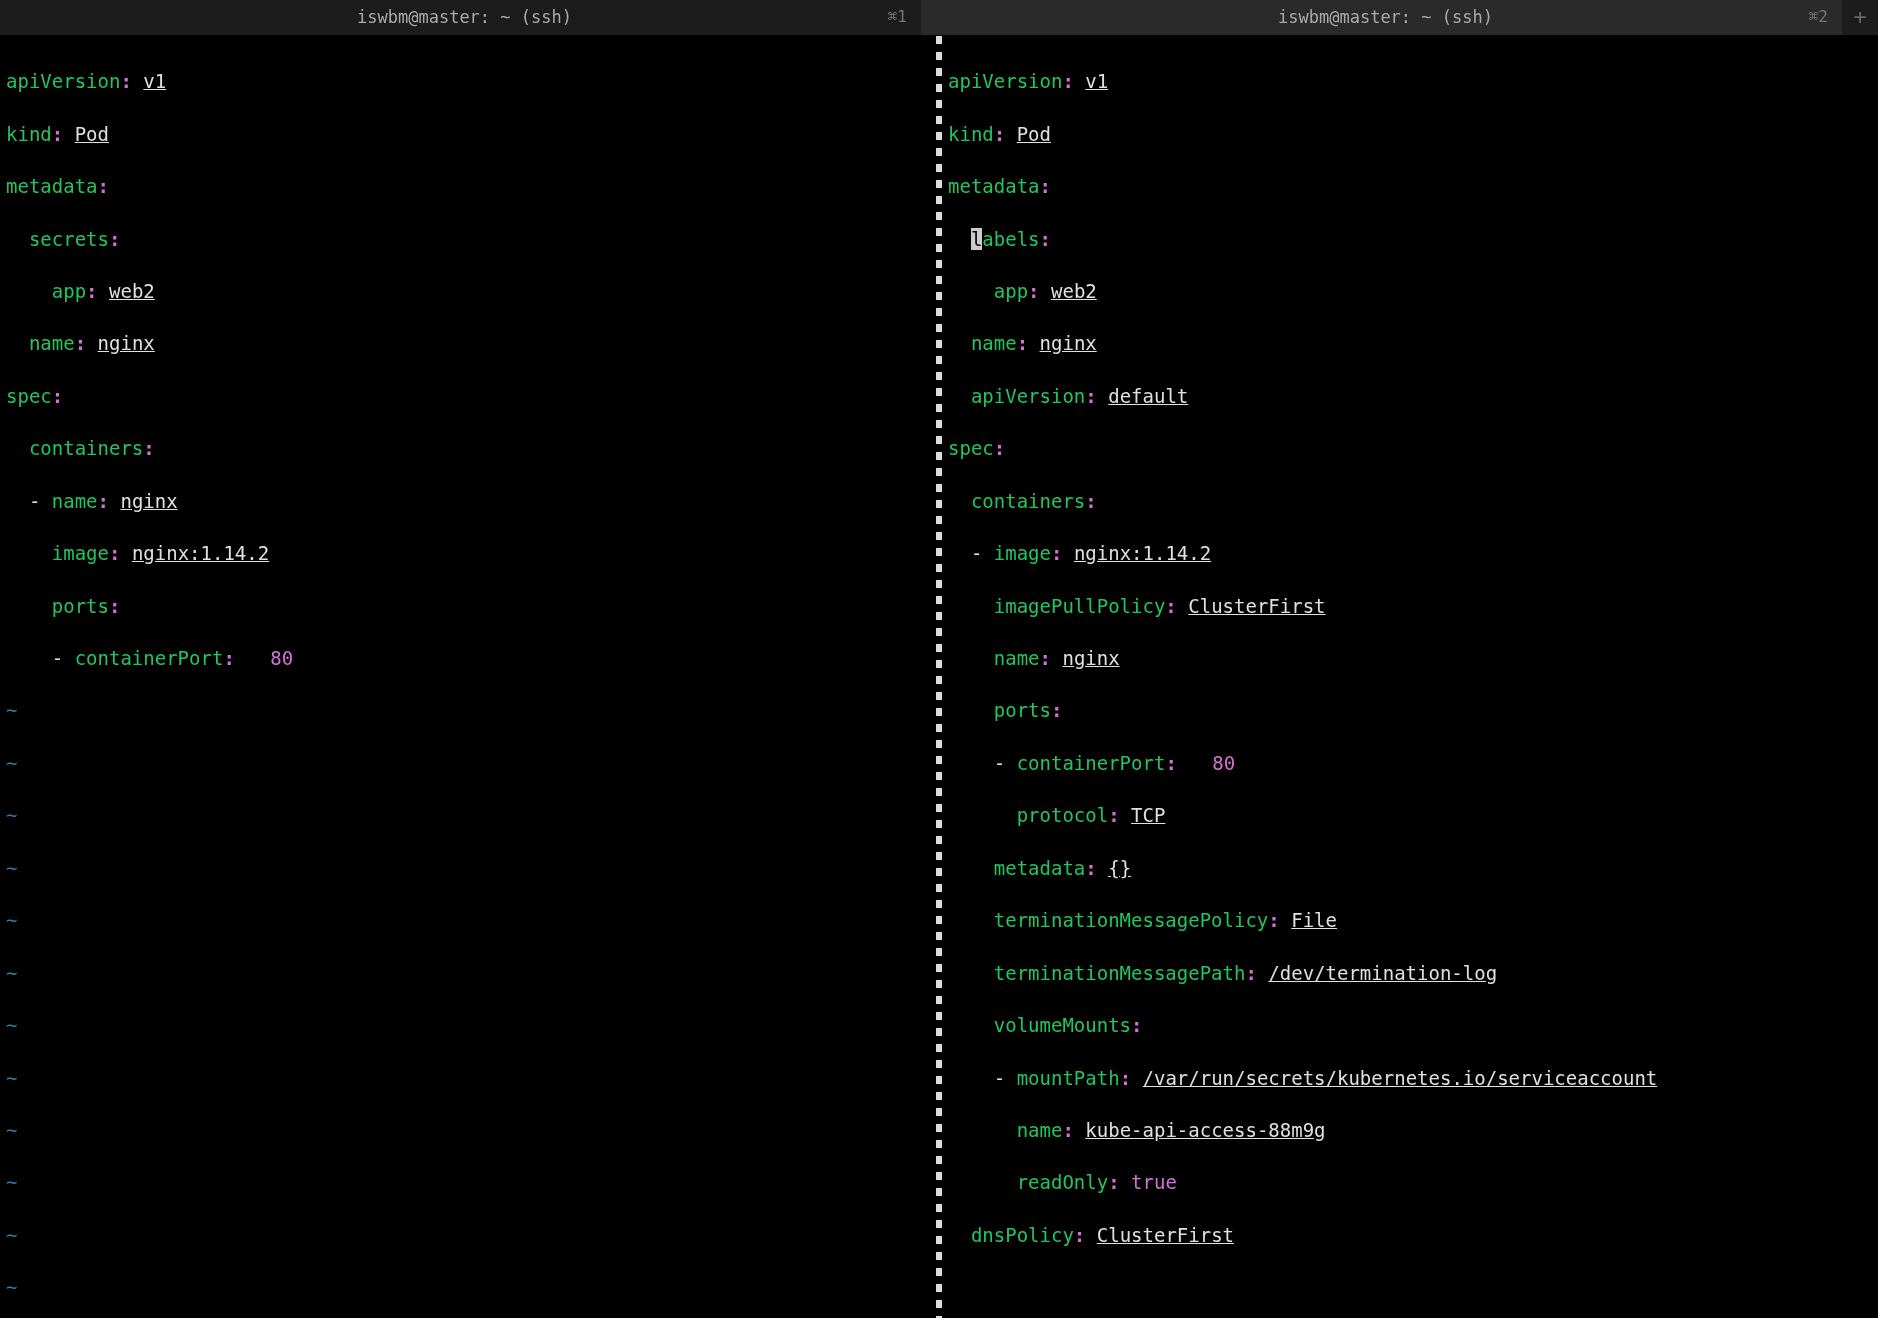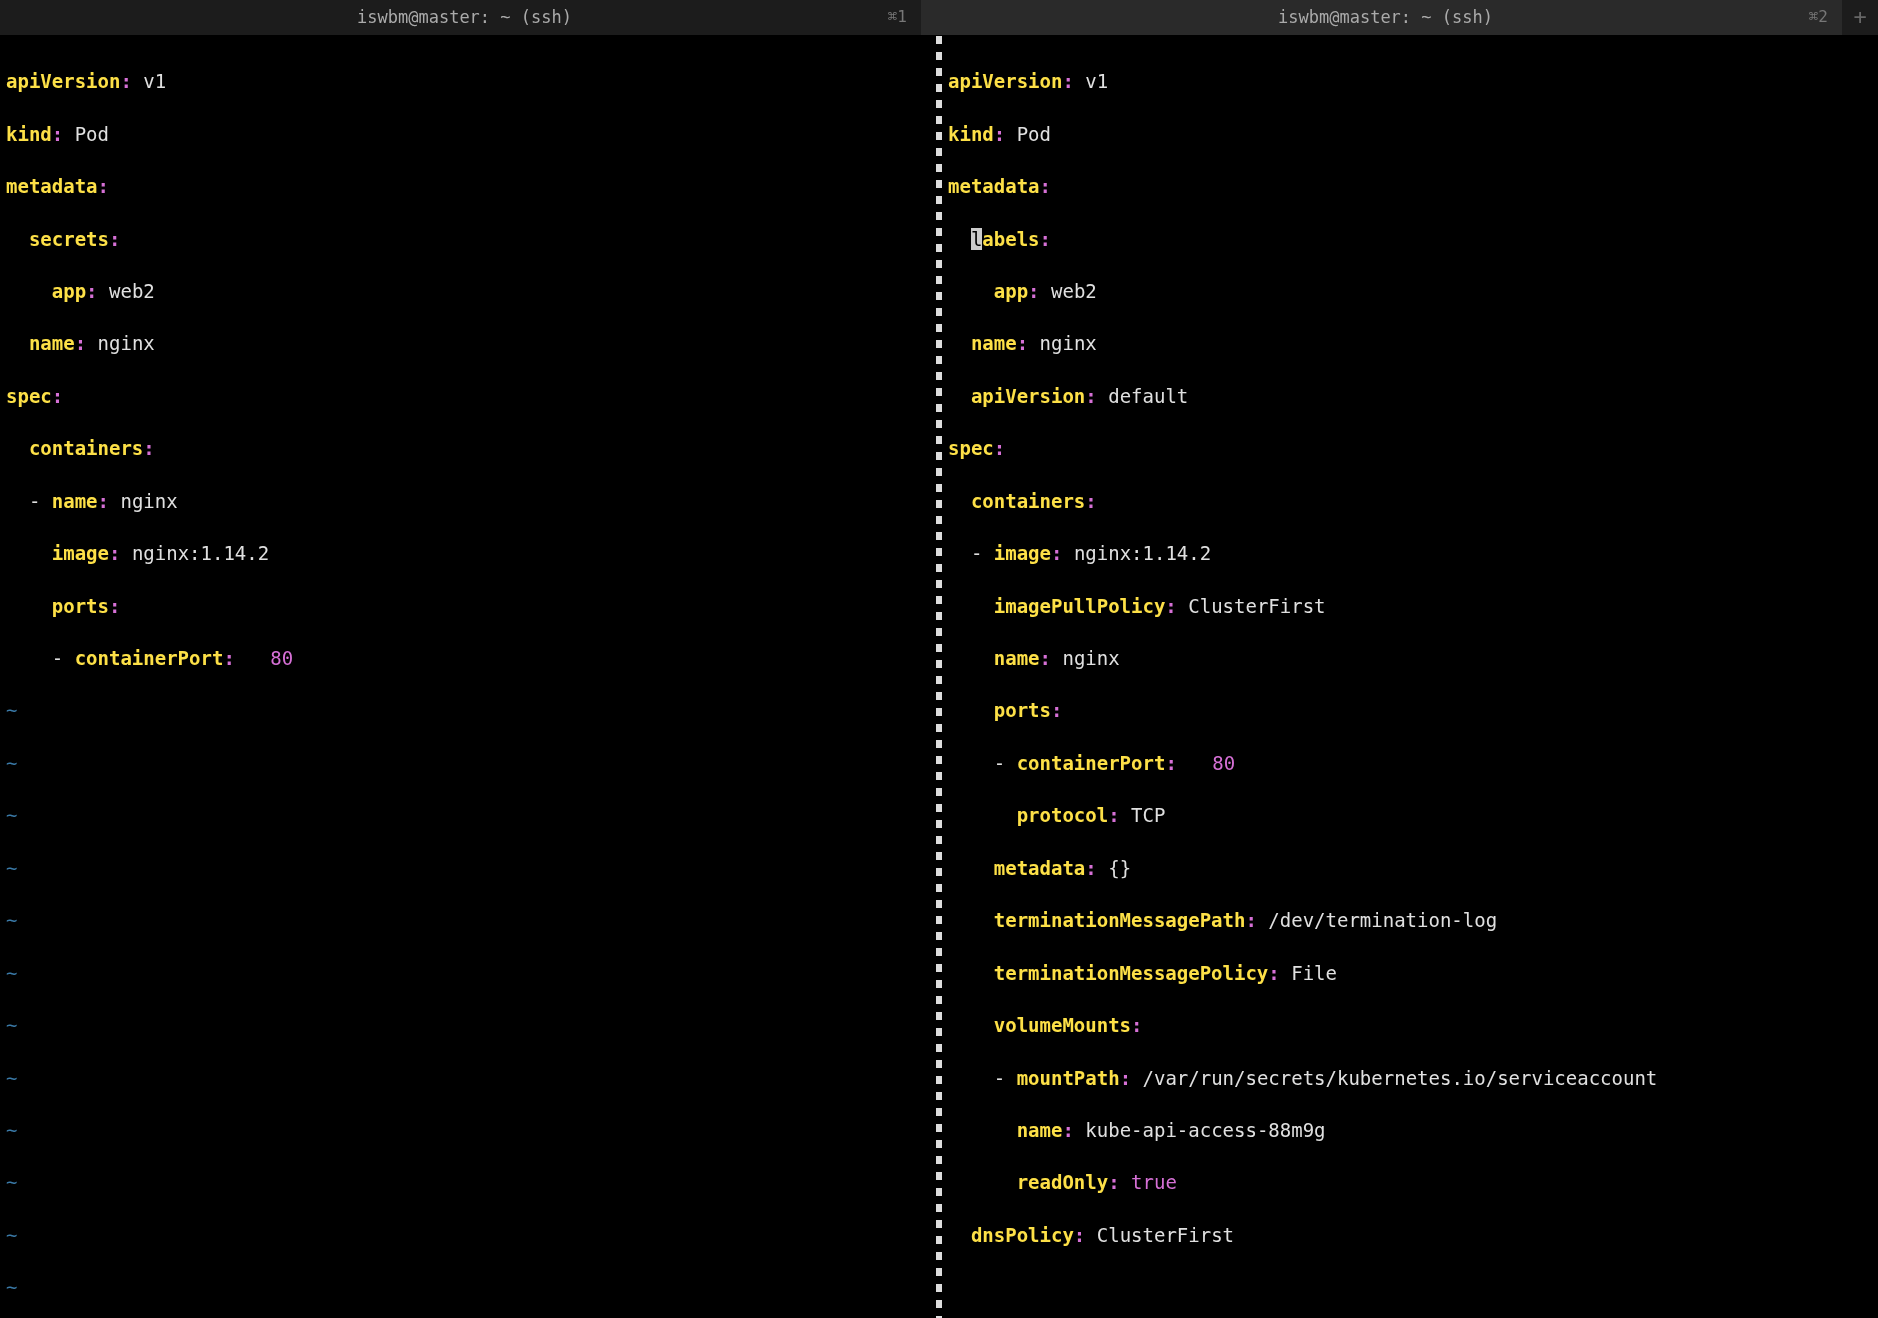--- a/index.html
+++ b/index.html
@@ -71,23 +71,23 @@
   .divider {
     width: 6px;
     background-image: repeating-linear-gradient(
       to bottom,
       #ddd 0px,
       #ddd 8px,
       transparent 8px,
       transparent 16px
     );
   }
-  .key    { color: #fde047; font-weight: bold; }
+  .key    { color: #22c55e; font-weight: normal; }
   .colon  { color: #d670d6; font-weight: bold; }
-  .val    { color: #e0e0e0; }
+  .val    { color: #e0e0e0; text-decoration: underline; }
   .num    { color: #d670d6; margin-left: 24px; }
   .bool   { color: #d670d6; }
   .dash   { color: #e0e0e0; }
   .tilde  { color: #3a7aa8; }
   .line   { display: block; }
   .cursor {
     background: #ccc;
     color: #000;
   }
 </style>
@@ -167,22 +167,22 @@
 <span class="line">  <span class="key">apiVersion</span><span class="colon">:</span> <span class="val">default</span></span>
 <span class="line"><span class="key">spec</span><span class="colon">:</span></span>
 <span class="line">  <span class="key">containers</span><span class="colon">:</span></span>
 <span class="line">  <span class="dash">-</span> <span class="key">image</span><span class="colon">:</span> <span class="val">nginx:1.14.2</span></span>
 <span class="line">    <span class="key">imagePullPolicy</span><span class="colon">:</span> <span class="val">ClusterFirst</span></span>
 <span class="line">    <span class="key">name</span><span class="colon">:</span> <span class="val">nginx</span></span>
 <span class="line">    <span class="key">ports</span><span class="colon">:</span></span>
 <span class="line">    <span class="dash">-</span> <span class="key">containerPort</span><span class="colon">:</span> <span class="num">80</span></span>
 <span class="line">      <span class="key">protocol</span><span class="colon">:</span> <span class="val">TCP</span></span>
 <span class="line">    <span class="key">metadata</span><span class="colon">:</span> <span class="val">{}</span></span>
+<span class="line">    <span class="key">terminationMessagePolicy</span><span class="colon">:</span> <span class="val">File</span></span>
 <span class="line">    <span class="key">terminationMessagePath</span><span class="colon">:</span> <span class="val">/dev/termination-log</span></span>
-<span class="line">    <span class="key">terminationMessagePolicy</span><span class="colon">:</span> <span class="val">File</span></span>
 <span class="line">    <span class="key">volumeMounts</span><span class="colon">:</span></span>
 <span class="line">    <span class="dash">-</span> <span class="key">mountPath</span><span class="colon">:</span> <span class="val">/var/run/secrets/kubernetes.io/serviceaccount</span></span>
 <span class="line">      <span class="key">name</span><span class="colon">:</span> <span class="val">kube-api-access-88m9g</span></span>
 <span class="line">      <span class="key">readOnly</span><span class="colon">:</span> <span class="bool">true</span></span>
 <span class="line">  <span class="key">dnsPolicy</span><span class="colon">:</span> <span class="val">ClusterFirst</span></span>
 
 
 
 
 

